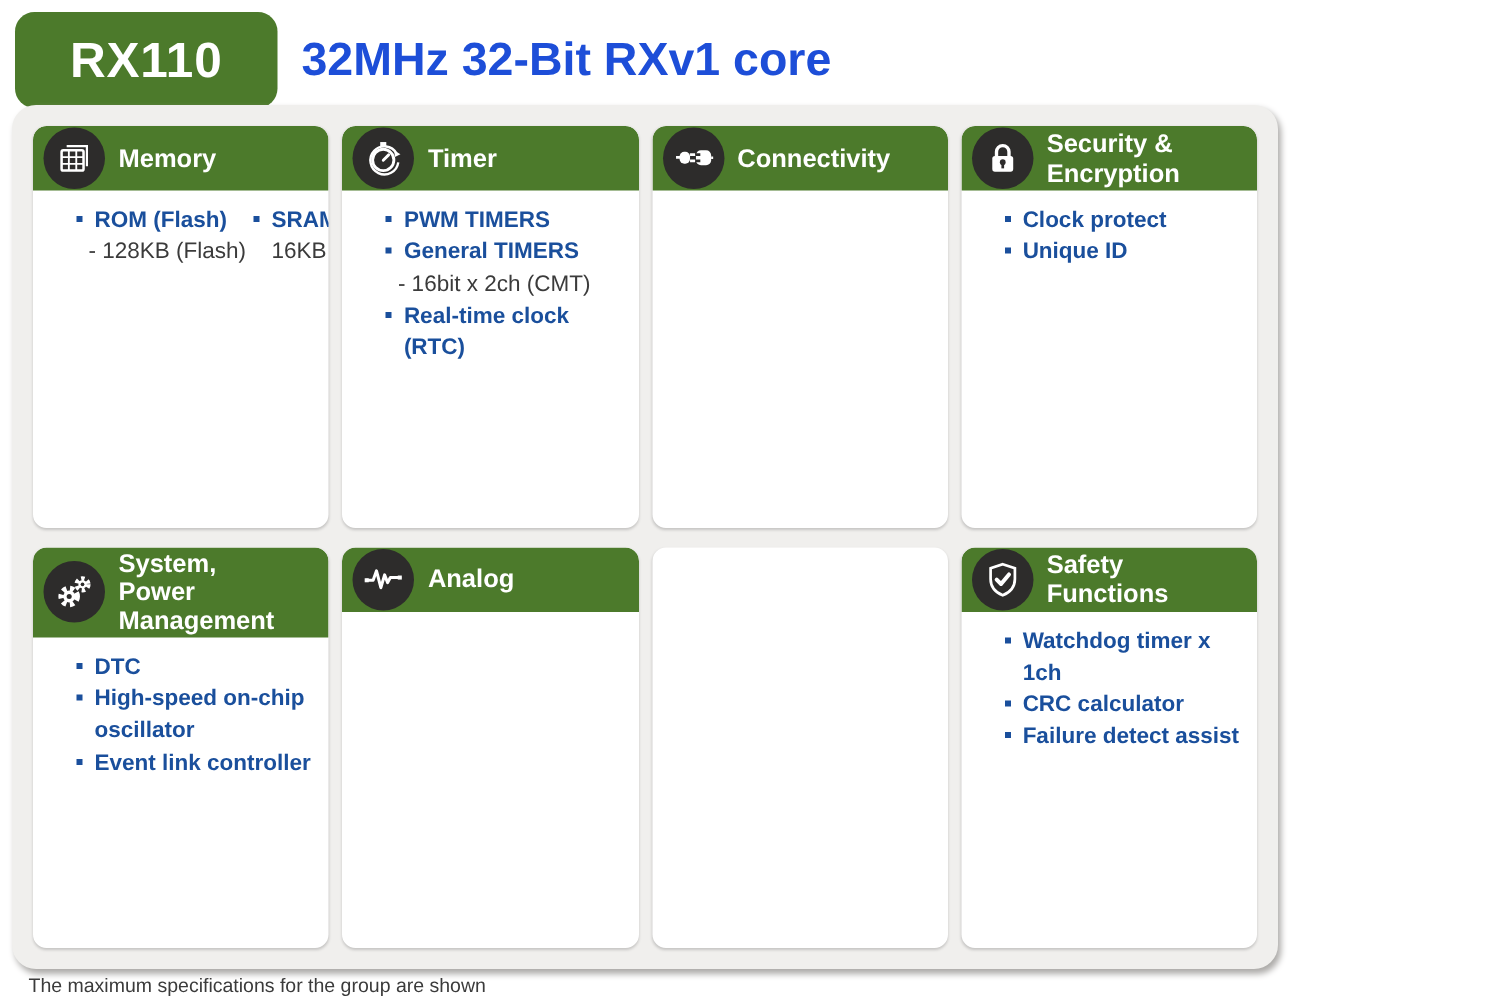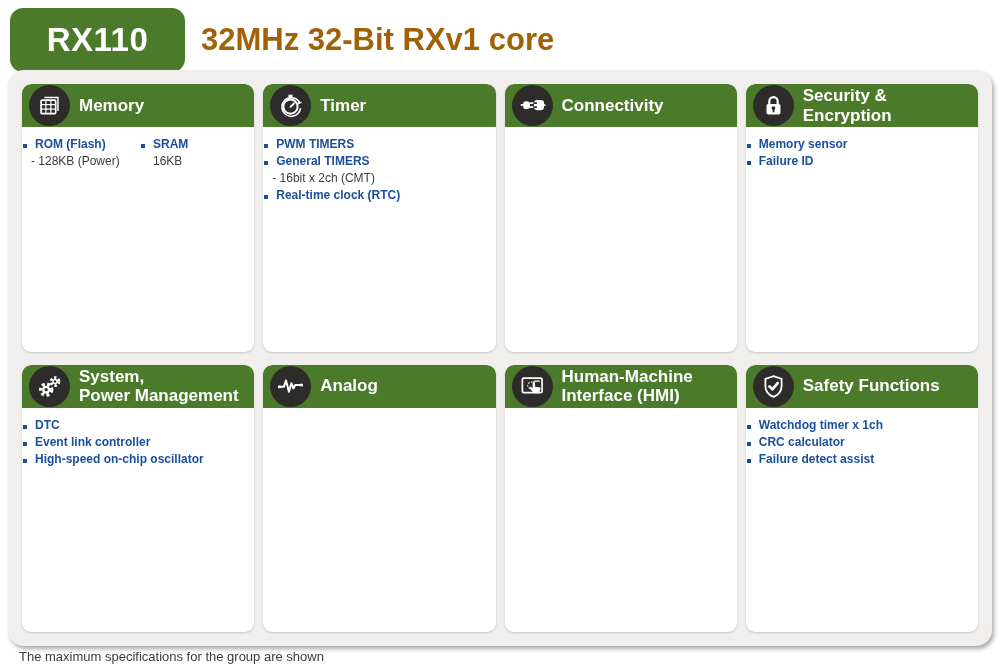--- a/index.html
+++ b/index.html
@@ -11,39 +11,39 @@
   body{
     width:1000px;height:670px;background:#fff;position:relative;overflow:hidden;
     font-family:"Liberation Sans", sans-serif;
   }
   .top{display:flex;align-items:center;gap:16px;padding:8px 0 0 10px}
   .badge{
     background:var(--green);color:#fff;font-weight:bold;font-size:33px;
     width:175px;height:64px;display:flex;align-items:center;justify-content:center;
     border-radius:13px;letter-spacing:.5px;flex:none;text-align:center;
   }
-  .main-title{font-size:31px;font-weight:bold;color:#a16207;white-space:nowrap}
+  .main-title{font-size:31px;font-weight:bold;color:#1d4ed8;white-space:nowrap}
   .panel{
-    position:absolute;left:8px;top:70px;width:984px;height:576px;
+    position:absolute;left:8px;top:70px;width:844px;height:576px;
     background:var(--panel-bg);border-radius:16px;padding:14px;
     box-shadow:2px 3px 4px #ACAAA8;
   }
   .grid{display:grid;grid-template-columns:repeat(4,1fr);grid-template-rows:1fr 1fr;gap:13px 9px;height:100%}
   .card{background:#fff;border-radius:9px;box-shadow:0 1px 2px rgba(0,0,0,.18);display:flex;flex-direction:column;overflow:hidden}
   .card-header{
     background:var(--green);border-radius:9px 9px 0 0;min-height:42px;flex:none;
     display:flex;align-items:center;gap:9px;padding:1px 6px 1px 7px;
   }
   .icon-circle{
     width:41px;height:41px;border-radius:50%;background:var(--icon-dark);flex:none;
     display:flex;align-items:center;justify-content:center;
   }
   .icon-circle svg{display:block}
   .card-title{color:#fff;font-weight:bold;font-size:17px;line-height:1.14;white-space:pre-line}
-  .card-body{padding:9px 8px 0 0;font-size:12px;line-height:1.42;color:var(--text-gray)}
+  .card-body{padding:9px 8px 0 28px;font-size:15px;line-height:1.42;color:var(--text-gray)}
   .cols{display:flex}
   .col-l{width:118px;flex:none}
   .col-r{flex:1}
   .item,.it-label{white-space:pre-wrap}
   .it-b{display:flex;color:var(--blue);font-weight:bold}
   .sq{width:4px;height:4px;background:var(--blue);margin:8px 8px 0 1px;flex:none}
   .it-s{padding-left:9px}
   .it-st{padding-left:13px}
   .it-s2{padding-left:20px}
   .footer-note{position:absolute;left:19px;top:649px;font-size:13px;color:var(--text-gray)}
@@ -67,21 +67,21 @@
             <rect x="4.5" y="7.3" width="13" height="12" rx="1" fill="#2D2C2B" stroke="#fff" stroke-width="1.5"></rect>
             <path d="M4.5,11.3 h13 M4.5,15.3 h13 M8.8,7.3 v12 M13.2,7.3 v12" stroke="#fff" stroke-width="1.1" fill="none"></path>
           </svg>
         </span>
         <span class="card-title">Memory</span>
       </div>
       <div class="card-body">
         <div class="cols">
           <div class="col-l">
             <div class="item it-b"><span class="sq"></span><span class="it-label">ROM (Flash)</span></div>
-            <div class="item it-s">- 128KB (Power)</div>
+            <div class="item it-s">- 128KB (Flash)</div>
           </div>
           <div class="col-r">
             <div class="item it-b"><span class="sq"></span><span class="it-label">SRAM</span></div>
             <div class="item it-st">16KB</div>
           </div>
         </div>
       </div>
     </div>
 
     <div class="card">
@@ -128,73 +128,61 @@
             <path d="M8.3,11 V8.2 a3.7,3.7 0 0,1 7.4,0 V11" fill="none" stroke="#fff" stroke-width="2"></path>
             <rect x="5.8" y="10.6" width="12.4" height="9.4" rx="1.6" fill="#fff"></rect>
             <circle cx="12" cy="14.3" r="1.7" fill="#2D2C2B"></circle>
             <rect x="11.2" y="15" width="1.6" height="3" fill="#2D2C2B"></rect>
           </svg>
         </span>
         <span class="card-title">Security &amp;
 Encryption</span>
       </div>
       <div class="card-body">
-        <div class="item it-b"><span class="sq"></span><span class="it-label">Memory sensor</span></div>
-        <div class="item it-b"><span class="sq"></span><span class="it-label">Failure ID</span></div>
+        <div class="item it-b"><span class="sq"></span><span class="it-label">Clock protect</span></div>
+        <div class="item it-b"><span class="sq"></span><span class="it-label">Unique ID</span></div>
       </div>
     </div>
 
     <div class="card">
       <div class="card-header">
         <span class="icon-circle">
           <svg viewBox="0 0 24 24" width="27" height="27">
             <circle cx="9" cy="14.8" r="4.7" fill="none" stroke="#fff" stroke-width="3.4" stroke-dasharray="2.4 2.1"></circle>
             <circle cx="9" cy="14.8" r="3.5" fill="#fff"></circle>
             <circle cx="9" cy="14.8" r="1.5" fill="#2D2C2B"></circle>
             <circle cx="16.9" cy="7.6" r="3.4" fill="none" stroke="#fff" stroke-width="2.8" stroke-dasharray="2 1.7"></circle>
             <circle cx="16.9" cy="7.6" r="2.4" fill="#fff"></circle>
             <circle cx="16.9" cy="7.6" r="1.1" fill="#2D2C2B"></circle>
           </svg>
         </span>
         <span class="card-title">System,
 Power Management</span>
       </div>
       <div class="card-body">
         <div class="item it-b"><span class="sq"></span><span class="it-label">DTC</span></div>
+        <div class="item it-b"><span class="sq"></span><span class="it-label">High-speed on-chip oscillator</span></div>
         <div class="item it-b"><span class="sq"></span><span class="it-label">Event link controller</span></div>
-        <div class="item it-b"><span class="sq"></span><span class="it-label">High-speed on-chip oscillator</span></div>
       </div>
     </div>
 
     <div class="card">
       <div class="card-header">
         <span class="icon-circle">
           <svg viewBox="0 0 24 24" width="27" height="27">
             <path d="M2,12.3 h4 l2,-5.6 2.6,10 2.2,-7.6 1.8,4.6 1.6,-3 h5.6" fill="none" stroke="#fff" stroke-width="1.8" stroke-linejoin="round" stroke-linecap="round"></path>
             <rect x="1" y="11.1" width="2.4" height="2.4" fill="#fff"></rect>
             <rect x="20.6" y="9.5" width="2.4" height="2.4" fill="#fff"></rect>
           </svg>
         </span>
         <span class="card-title">Analog</span>
       </div>
     </div>
 
     <div class="card">
-      <div class="card-header">
-        <span class="icon-circle">
-          <svg viewBox="0 0 24 24" width="27" height="27">
-            <rect x="3" y="4.5" width="17.5" height="13" rx="1.3" fill="none" stroke="#fff" stroke-width="1.5"></rect>
-            <path d="M13,7.2 h5.5" stroke="#fff" stroke-width="1"></path>
-            <circle cx="10.8" cy="11" r="3" fill="none" stroke="#fff" stroke-width="0.9" stroke-dasharray="1.6 1.1"></circle>
-            <path d="M12.2,8.8 v4.6 l-1.4,-1 c-1,-0.7 -1.9,0.6 -1.1,1.4 l3.1,3.6 c0.3,0.4 0.7,0.6 1.2,0.6 h2.6 c0.7,0 1.2,-0.4 1.4,-1 l1,-2.6 c0.4,-1 -0.1,-1.7 -1.1,-1.8 l-3.7,-0.3 v-3.5 c0,-1.5 -2,-1.5 -2,0 Z" fill="#fff"></path>
-          </svg>
-        </span>
-        <span class="card-title">Human-Machine
-Interface (HMI)</span>
-      </div>
       <div class="card-body"></div>
     </div>
 
     <div class="card">
       <div class="card-header">
         <span class="icon-circle">
           <svg viewBox="0 0 24 24" width="27" height="27">
             <path d="M12,2.8 L19.2,5.2 V11.5 c0,4.8 -3.1,8 -7.2,9.7 c-4.1,-1.7 -7.2,-4.9 -7.2,-9.7 V5.2 Z" fill="none" stroke="#fff" stroke-width="1.6"></path>
             <path d="M8.4,11.9 l2.6,2.6 4.7,-5.6" fill="none" stroke="#fff" stroke-width="2.4" stroke-linecap="round" stroke-linejoin="round"></path>
           </svg>

